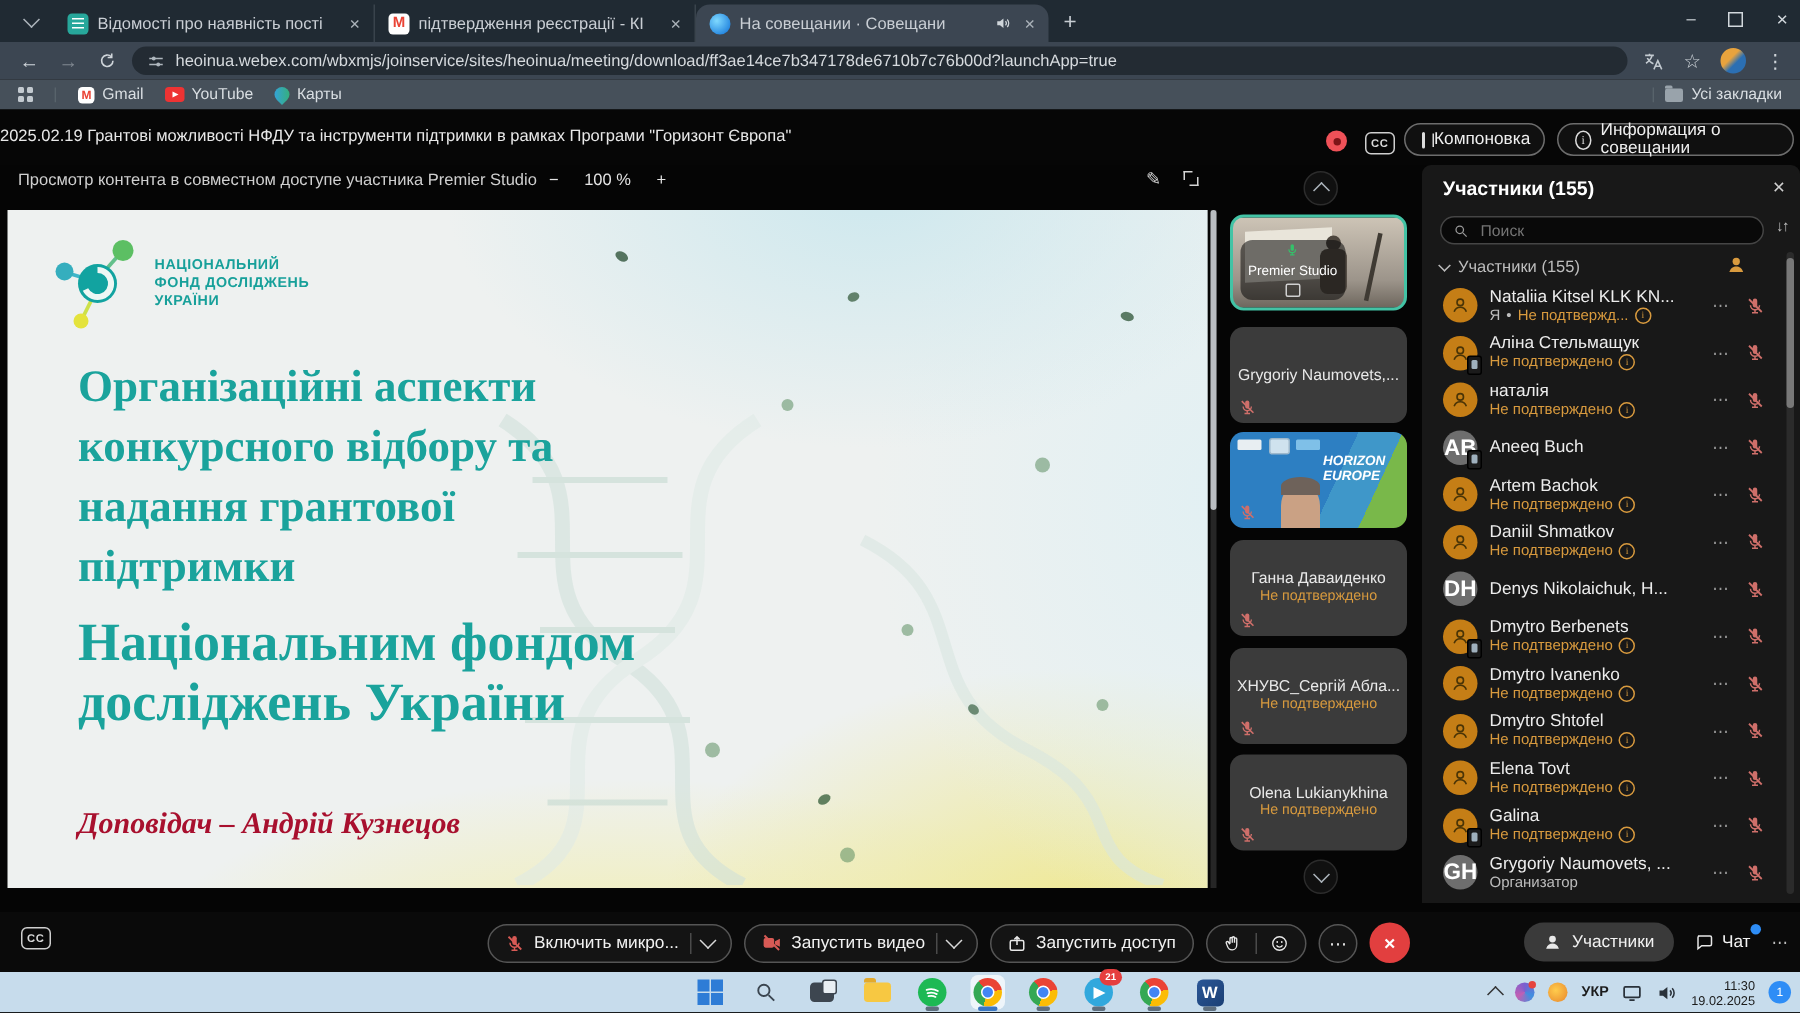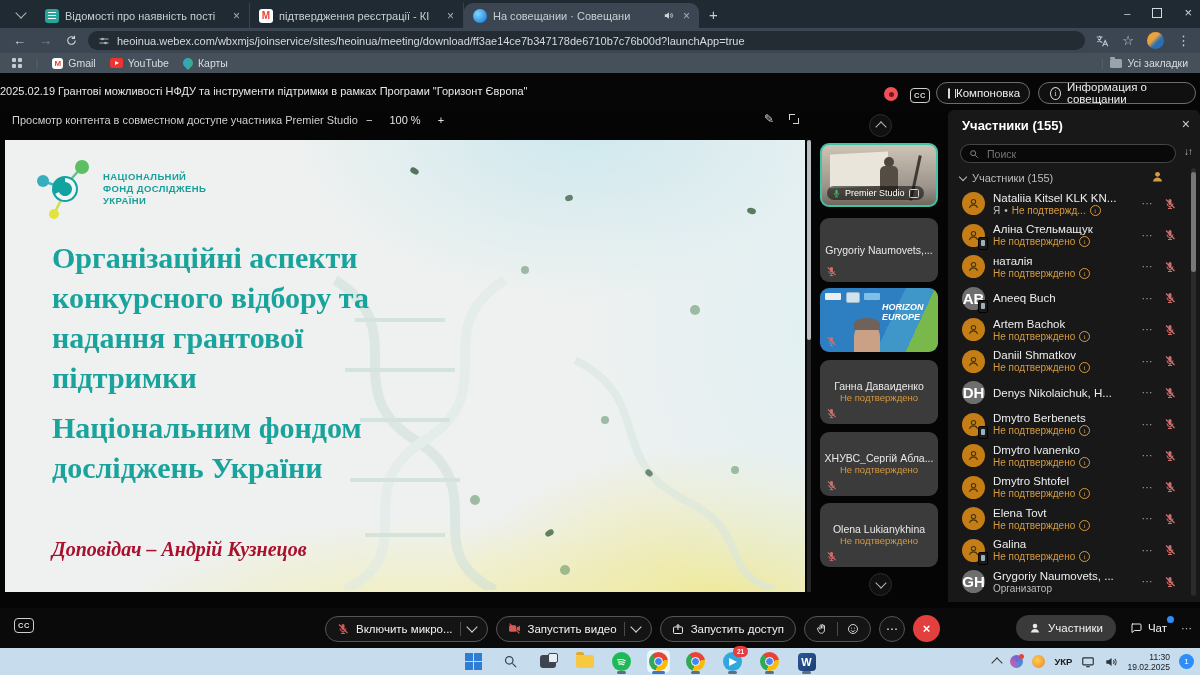--- a/index.html
+++ b/index.html
@@ -71,30 +71,30 @@
       radial-gradient(420px 260px at 72% -4%, #cde8ee 0%, rgba(205,232,238,0) 68%),
       radial-gradient(330px 420px at 101% 42%, #e2f0f3 0%, rgba(226,240,243,0) 70%),
       radial-gradient(430px 250px at 90% 104%, #efe890 0%, rgba(239,232,144,0) 66%),
       radial-gradient(520px 190px at 52% 110%, #f2eeae 0%, rgba(242,238,174,0) 62%),
       #eef1f0;}
   .scrollv{position:absolute;left:807px;top:140px;width:4px;height:452px;background:#262626;}
   .scrollv i{position:absolute;left:0;top:0;width:4px;height:200px;background:#b9bdc1;border-radius:2px;}
   #logo{position:absolute;left:30px;top:18px;display:flex;gap:10px;align-items:center;}
   #logotext{color:#17a09a;font-weight:bold;font-size:9.5px;line-height:12px;letter-spacing:.4px;}
   #slidetitle{position:absolute;left:47px;top:98px;color:#1aa39c;font-family:"Liberation Serif",serif;font-weight:bold;font-size:30px;line-height:40px;}
-  #slidetitle2{position:absolute;left:47px;top:268px;color:#1aa39c;font-family:"Liberation Serif",serif;font-weight:bold;font-size:30px;line-height:40px;}
+  #slidetitle2{position:absolute;left:47px;top:268px;color:#1aa39c;font-family:"Liberation Serif",serif;font-weight:bold;font-size:36px;line-height:40px;}
   #speaker{position:absolute;left:47px;top:398px;color:#a8102e;font-family:"Liberation Serif",serif;font-style:italic;font-weight:bold;font-size:20px;}
   .dotd{position:absolute;border-radius:50%;}
   .chevbtn{position:absolute;left:869px;width:21px;height:21px;border-radius:50%;background:#101010;border:1px solid #2c2c2c;display:flex;align-items:center;justify-content:center;}
   .tile{position:absolute;left:820px;width:118px;height:64px;border-radius:9px;background:#3b3b3b;overflow:hidden;box-sizing:border-box;}
   .tname{color:#e9e9e9;font-size:10.5px;text-align:center;margin-top:4px;white-space:nowrap;overflow:hidden;}
   .tstat{color:#d89a3e;font-size:9.5px;text-align:center;white-space:nowrap;}
   .tmic{position:absolute;left:6px;bottom:5px;}
   .tcenter{position:absolute;left:4px;right:4px;top:50%;transform:translateY(-60%);}
-  .plabel{position:absolute;left:5px;bottom:5px;display:flex;align-items:center;gap:4px;background:rgba(10,10,10,.55);border-radius:8px;padding:2px 5px;color:#fff;font-size:9px;}
+  .plabel{position:absolute;left:5px;bottom:5px;display:flex;align-items:center;gap:4px;background:rgba(10,10,10,.55);border-radius:8px;padding:2px 5px;color:#fff;font-size:9px;flex-direction:column;}
   .boxic{width:8px;height:7px;border:1px solid #cfcfcf;border-radius:1.5px;}
 
   
   #panel{position:absolute;left:948px;top:110px;width:252px;height:492px;background:#181818;border-radius:6px 6px 0 0;}
   #phead{position:absolute;left:14px;top:8px;color:#fff;font-size:13px;font-weight:bold;}
   #pclose{position:absolute;right:10px;top:6px;color:#cfcfcf;font-size:14px;}
   #psearch{position:absolute;left:12px;top:34px;width:198px;height:17px;background:#090909;border:1px solid #454545;border-radius:10px;display:flex;align-items:center;gap:6px;padding:0 8px;}
   #psearch input{background:transparent;border:none;outline:none;color:#bdbdbd;font-size:10.5px;width:140px;font-family:"Liberation Sans",sans-serif;}
   #psort{position:absolute;right:8px;top:36px;color:#bdbdbd;font-size:10px;letter-spacing:-1px;}
   #psection{position:absolute;left:12px;top:62px;display:flex;align-items:center;gap:6px;color:#bdbdbd;font-size:11px;}

